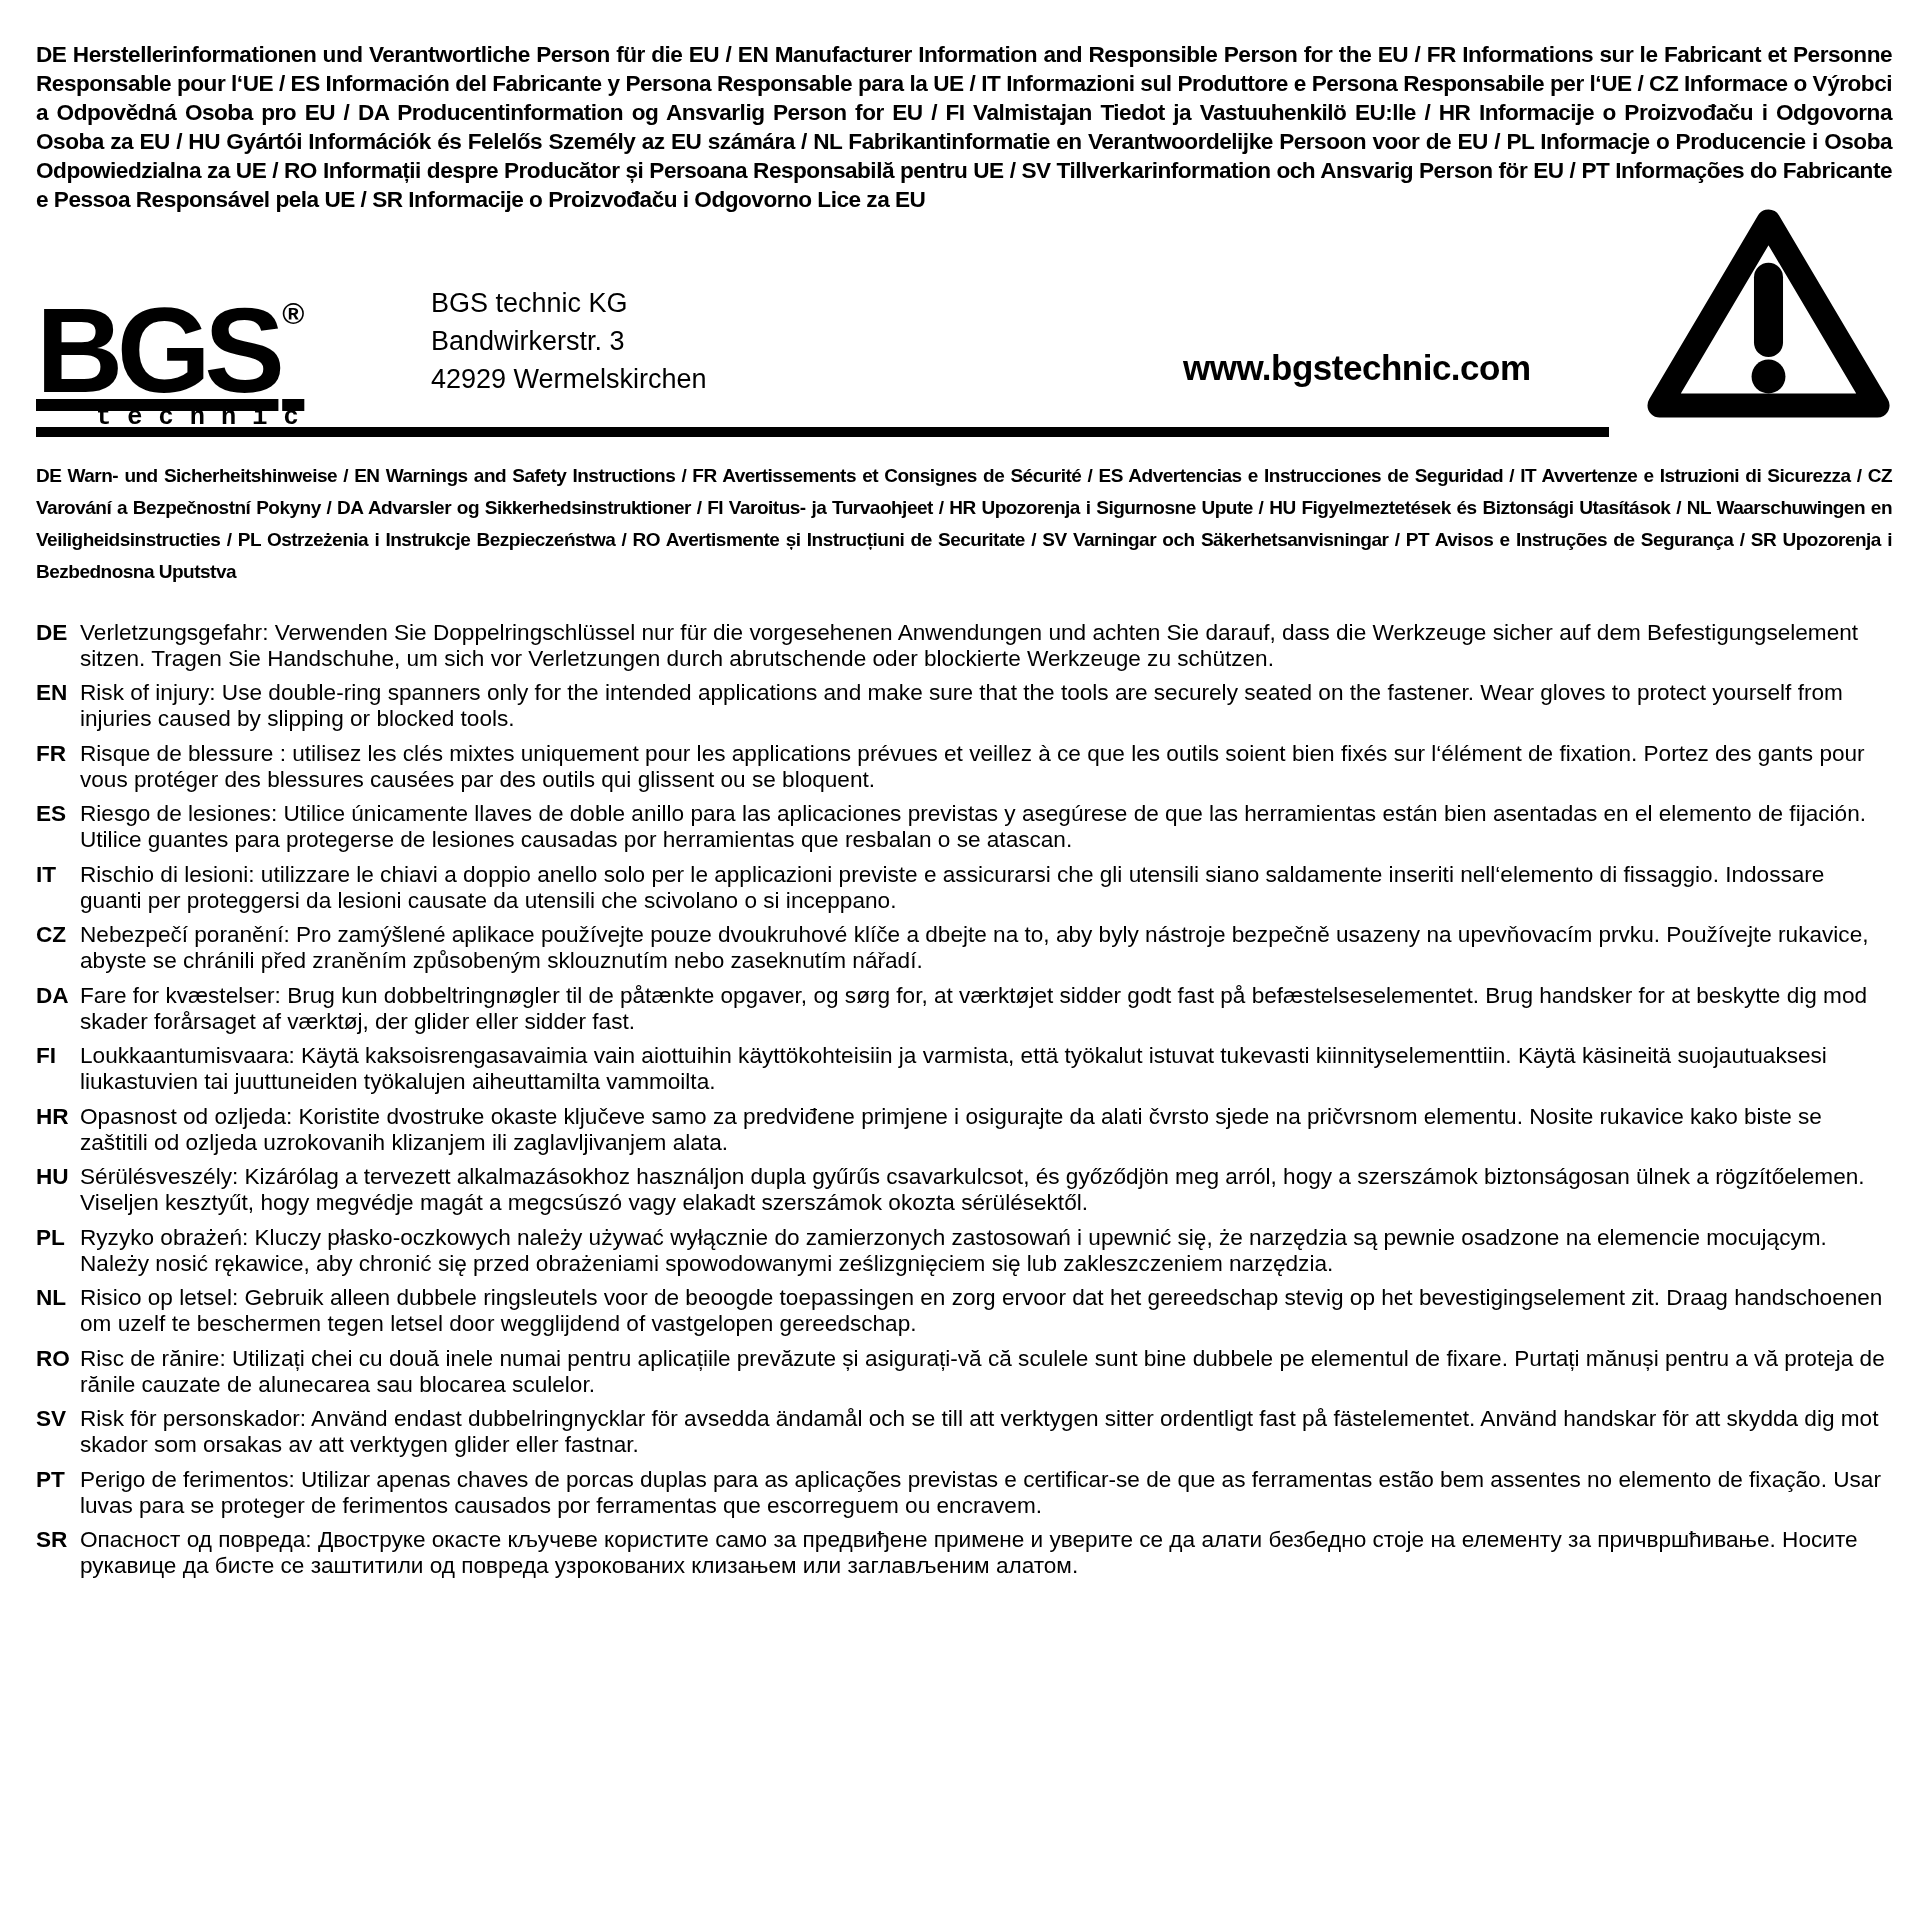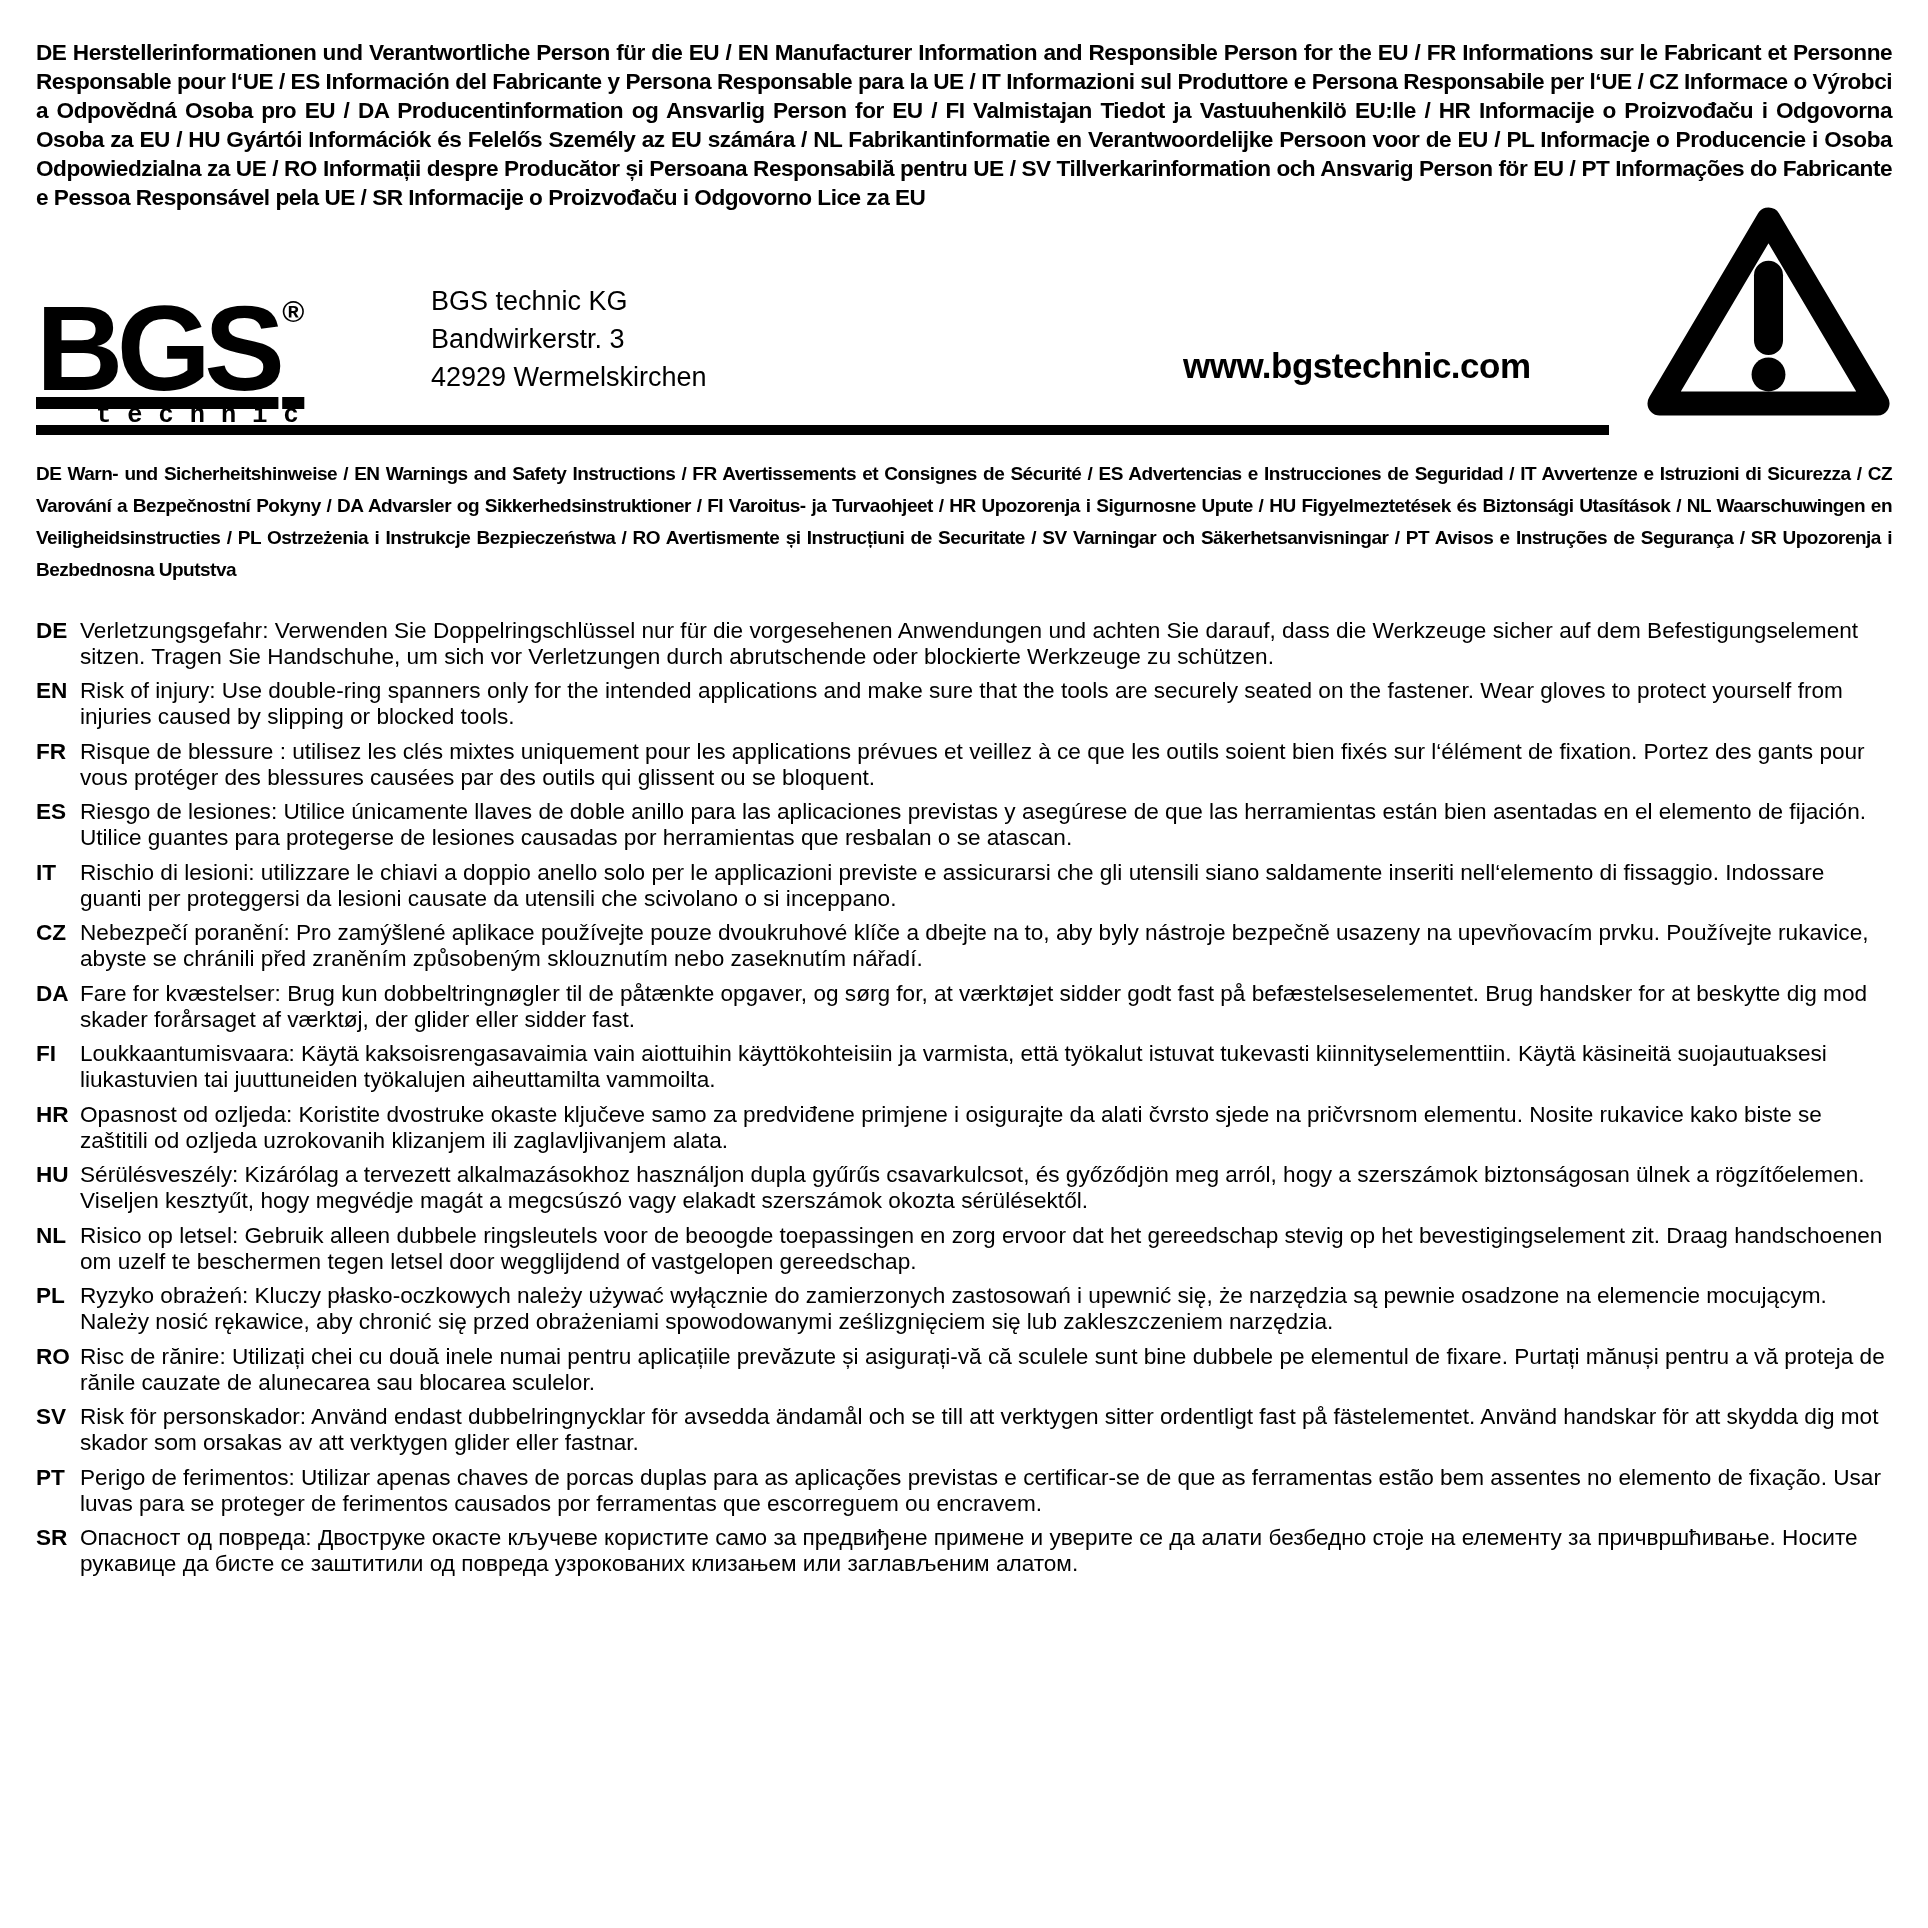--- a/index.html
+++ b/index.html
@@ -2,21 +2,21 @@
 <html style="font-size:15px"><head>
 <meta charset="utf-8">
 <style>
   html, body { margin: 0; padding: 0; background: #ffffff; }
   body {
     width: 1928px; height: 1928px;
     font-family: "Liberation Sans", sans-serif;
     color: #000000;
     overflow: hidden;
   }
-  .page { position: relative; width: 1928px; height: 1566px; padding: 0 36px; box-sizing: border-box; margin-top: 12px; }
+  .page { position: relative; width: 1928px; height: 1566px; padding: 14px 36px; box-sizing: border-box; }
 
   
   .mfr-header {
     padding-top: 26px;
     font-size: 22.6px;
     font-weight: 700;
     line-height: 29px;
     letter-spacing: -0.5px;
     text-align: justify;
   }
@@ -144,27 +144,27 @@
     <span class="wcode">HR</span>
     <span class="wtext">Opasnost od ozljeda: Koristite dvostruke okaste ključeve samo za predviđene primjene i osigurajte da alati čvrsto sjede na pričvrsnom elementu. Nosite rukavice kako biste se zaštitili od ozljeda uzrokovanih klizanjem ili zaglavljivanjem alata.</span>
   </div>
 
   <div class="warning-row">
     <span class="wcode">HU</span>
     <span class="wtext">Sérülésveszély: Kizárólag a tervezett alkalmazásokhoz használjon dupla gyűrűs csavarkulcsot, és győződjön meg arról, hogy a szerszámok biztonságosan ülnek a rögzítőelemen. Viseljen kesztyűt, hogy megvédje magát a megcsúszó vagy elakadt szerszámok okozta sérülésektől.</span>
   </div>
 
   <div class="warning-row">
-    <span class="wcode">NL</span>
-    <span class="wtext">Risico op letsel: Gebruik alleen dubbele ringsleutels voor de beoogde toepassingen en zorg ervoor dat het gereedschap stevig op het bevestigingselement zit. Draag handschoenen om uzelf te beschermen tegen letsel door wegglijdend of vastgelopen gereedschap.</span>
+    <span class="wcode">PL</span>
+    <span class="wtext">Ryzyko obrażeń: Kluczy płasko-oczkowych należy używać wyłącznie do zamierzonych zastosowań i upewnić się, że narzędzia są pewnie osadzone na elemencie mocującym. Należy nosić rękawice, aby chronić się przed obrażeniami spowodowanymi ześlizgnięciem się lub zakleszczeniem narzędzia.</span>
   </div>
 
   <div class="warning-row">
-    <span class="wcode">PL</span>
-    <span class="wtext">Ryzyko obrażeń: Kluczy płasko-oczkowych należy używać wyłącznie do zamierzonych zastosowań i upewnić się, że narzędzia są pewnie osadzone na elemencie mocującym. Należy nosić rękawice, aby chronić się przed obrażeniami spowodowanymi ześlizgnięciem się lub zakleszczeniem narzędzia.</span>
+    <span class="wcode">NL</span>
+    <span class="wtext">Risico op letsel: Gebruik alleen dubbele ringsleutels voor de beoogde toepassingen en zorg ervoor dat het gereedschap stevig op het bevestigingselement zit. Draag handschoenen om uzelf te beschermen tegen letsel door wegglijdend of vastgelopen gereedschap.</span>
   </div>
 
   <div class="warning-row">
     <span class="wcode">RO</span>
     <span class="wtext">Risc de rănire: Utilizați chei cu două inele numai pentru aplicațiile prevăzute și asigurați-vă că sculele sunt bine dubbele pe elementul de fixare. Purtați mănuși pentru a vă proteja de rănile cauzate de alunecarea sau blocarea sculelor.</span>
   </div>
 
   <div class="warning-row">
     <span class="wcode">SV</span>
     <span class="wtext">Risk för personskador: Använd endast dubbelringnycklar för avsedda ändamål och se till att verktygen sitter ordentligt fast på fästelementet. Använd handskar för att skydda dig mot skador som orsakas av att verktygen glider eller fastnar.</span>

